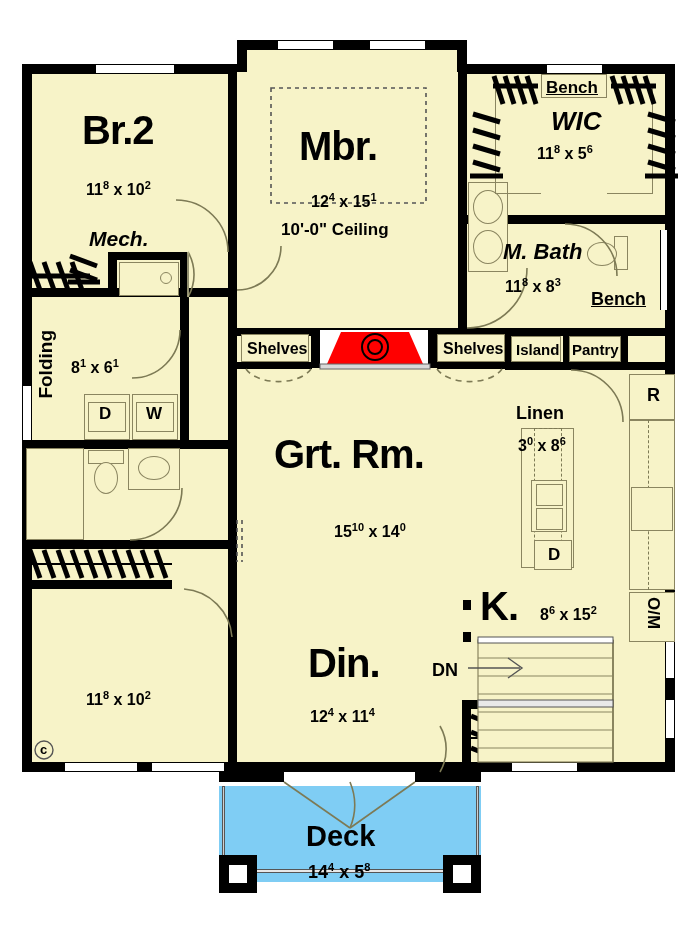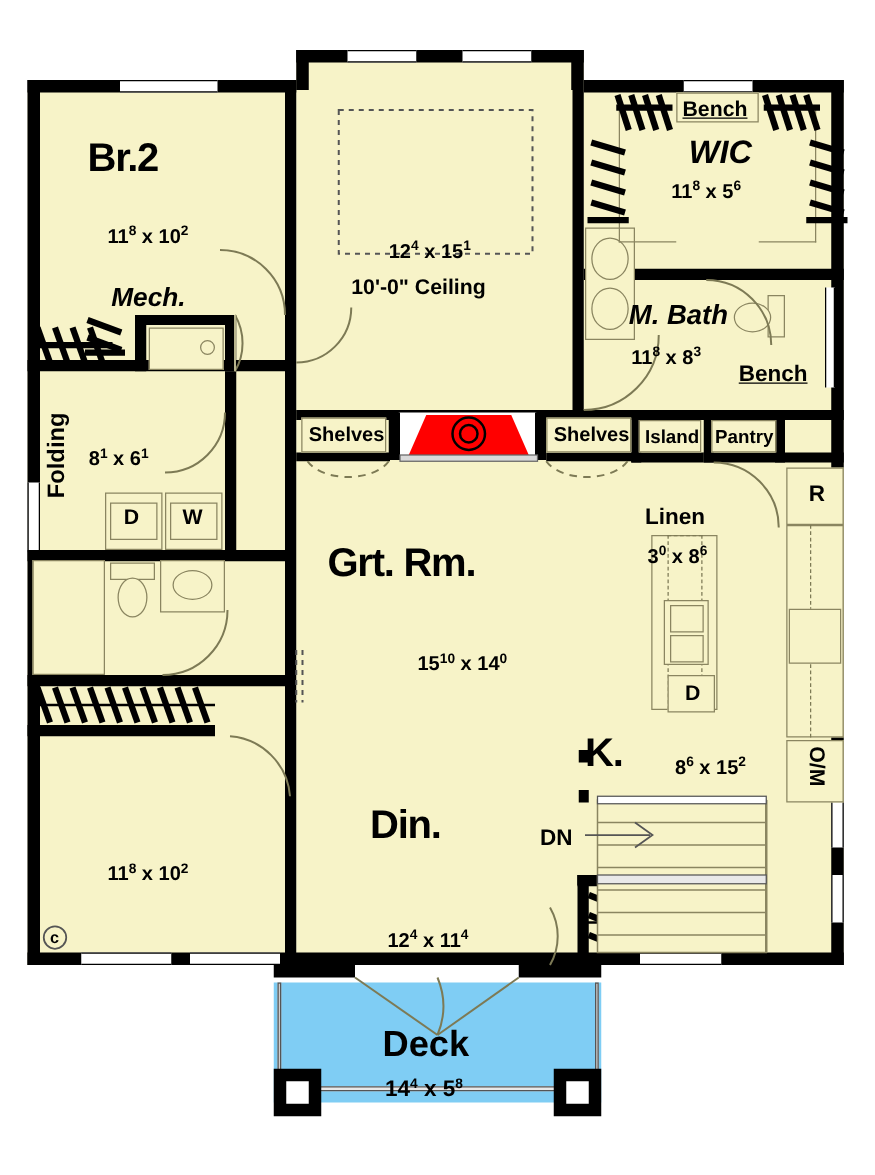--- a/index.html
+++ b/index.html
@@ -4,21 +4,21 @@
 <style>
   html,body{margin:0;padding:0;background:#ffffff;}
   body{width:700px;height:940px;font-family:"Liberation Sans",sans-serif;}
   #plan{position:relative;width:700px;height:940px;background:#ffffff;overflow:hidden;}
   .room{position:absolute;background:#F7F3C8;}
   .wall{position:absolute;background:#000000;}
   .thin{position:absolute;background:#000000;}
   .deck{position:absolute;background:#7FCDF4;}
   .white{position:absolute;background:#ffffff;}
   .lbl{position:absolute;color:#000;white-space:nowrap;font-weight:bold;line-height:1;}
-  .big{font-size:32px;letter-spacing:-1px;}
+  .big{font-size:40px;letter-spacing:-1px;margin-left:12px;}
   .med{font-size:21px;font-style:italic;}
   .sml{font-size:15px;text-decoration:underline;}
   .dim{font-size:16px;font-weight:bold;}
   .dim sup{font-size:11px;vertical-align:super;font-weight:bold;}
   .cab{position:absolute;border:1px solid #8a8560;background:#F7F3C8;box-sizing:border-box;}
   .dash{position:absolute;border:1px dashed #7d7a55;box-sizing:border-box;}
   .ovalb{position:absolute;border:1px solid #8a8560;border-radius:50%;background:#F7F3C8;box-sizing:border-box;}
   .txtbox{position:absolute;border:1px solid #8a8560;background:#F7F3C8;box-sizing:border-box;display:flex;align-items:center;justify-content:center;}
   .win{position:absolute;background:#ffffff;border-top:1.5px solid #000;border-bottom:1.5px solid #000;box-sizing:border-box;}
   .winv{position:absolute;background:#ffffff;border-left:1.5px solid #000;border-right:1.5px solid #000;box-sizing:border-box;}
@@ -284,20 +284,21 @@
     <circle cx="44" cy="750" r="9" fill="none" stroke="#555" stroke-width="1.4"></circle>
   </svg>
 
   <div class="lbl big" style="left:70px;top:110px;">Br.2</div>
   <div class="lbl dim" style="left:86px;top:180px;">
     <span>11</span><sup>8</sup> x <span>10</span><sup>2</sup>
   </div>
 
   <div class="lbl med" style="left:89px;top:228px;">Mech.</div>
 
+  <div class="lbl big" style="left:287px;top:126px;">Mbr.</div>
   <div class="lbl dim" style="left:311px;top:192px;">
     <span>12</span><sup>4</sup> x <span>15</span><sup>1</sup>
   </div>
   <div class="lbl" style="left:281px;top:221px;font-size:17px;">10'-0" Ceiling</div>
 
   <div class="lbl sml" style="left:546px;top:79px;font-size:17px;">Bench</div>
   <div class="lbl med" style="left:551px;top:108px;font-size:26px;">WIC</div>
   <div class="lbl dim" style="left:537px;top:144px;">
     <span>11</span><sup>8</sup> x <span>5</span><sup>6</sup>
   </div>
@@ -337,21 +338,21 @@
   <div class="lbl" style="left:548px;top:546px;font-size:17px;">D</div>
   <div class="lbl" style="left:647px;top:386px;font-size:18px;">R</div>
   <div class="lbl" style="left:645px;top:597px;font-size:17px;writing-mode:vertical-rl;">O/M</div>
 
   <div class="lbl big" style="left:468px;top:586px;">K.</div>
   <div class="lbl dim" style="left:540px;top:605px;">
     <span>8</span><sup>6</sup> x <span>15</span><sup>2</sup>
   </div>
 
   <div class="lbl big" style="left:296px;top:643px;">Din.</div>
-  <div class="lbl dim" style="left:310px;top:707px;margin-top:36px;">
+  <div class="lbl dim" style="left:310px;top:707px;">
     <span>12</span><sup>4</sup> x <span>11</span><sup>4</sup>
   </div>
   <div class="lbl" style="left:432px;top:661px;font-size:18px;">DN</div>
 
   <div class="lbl" style="left:306px;top:822px;font-size:29px;">Deck</div>
   <div class="lbl dim" style="left:308px;top:862px;font-size:18px;">
     <span>14</span><sup>4</sup> x <span>5</span><sup>8</sup>
   </div>
 
 </div>

